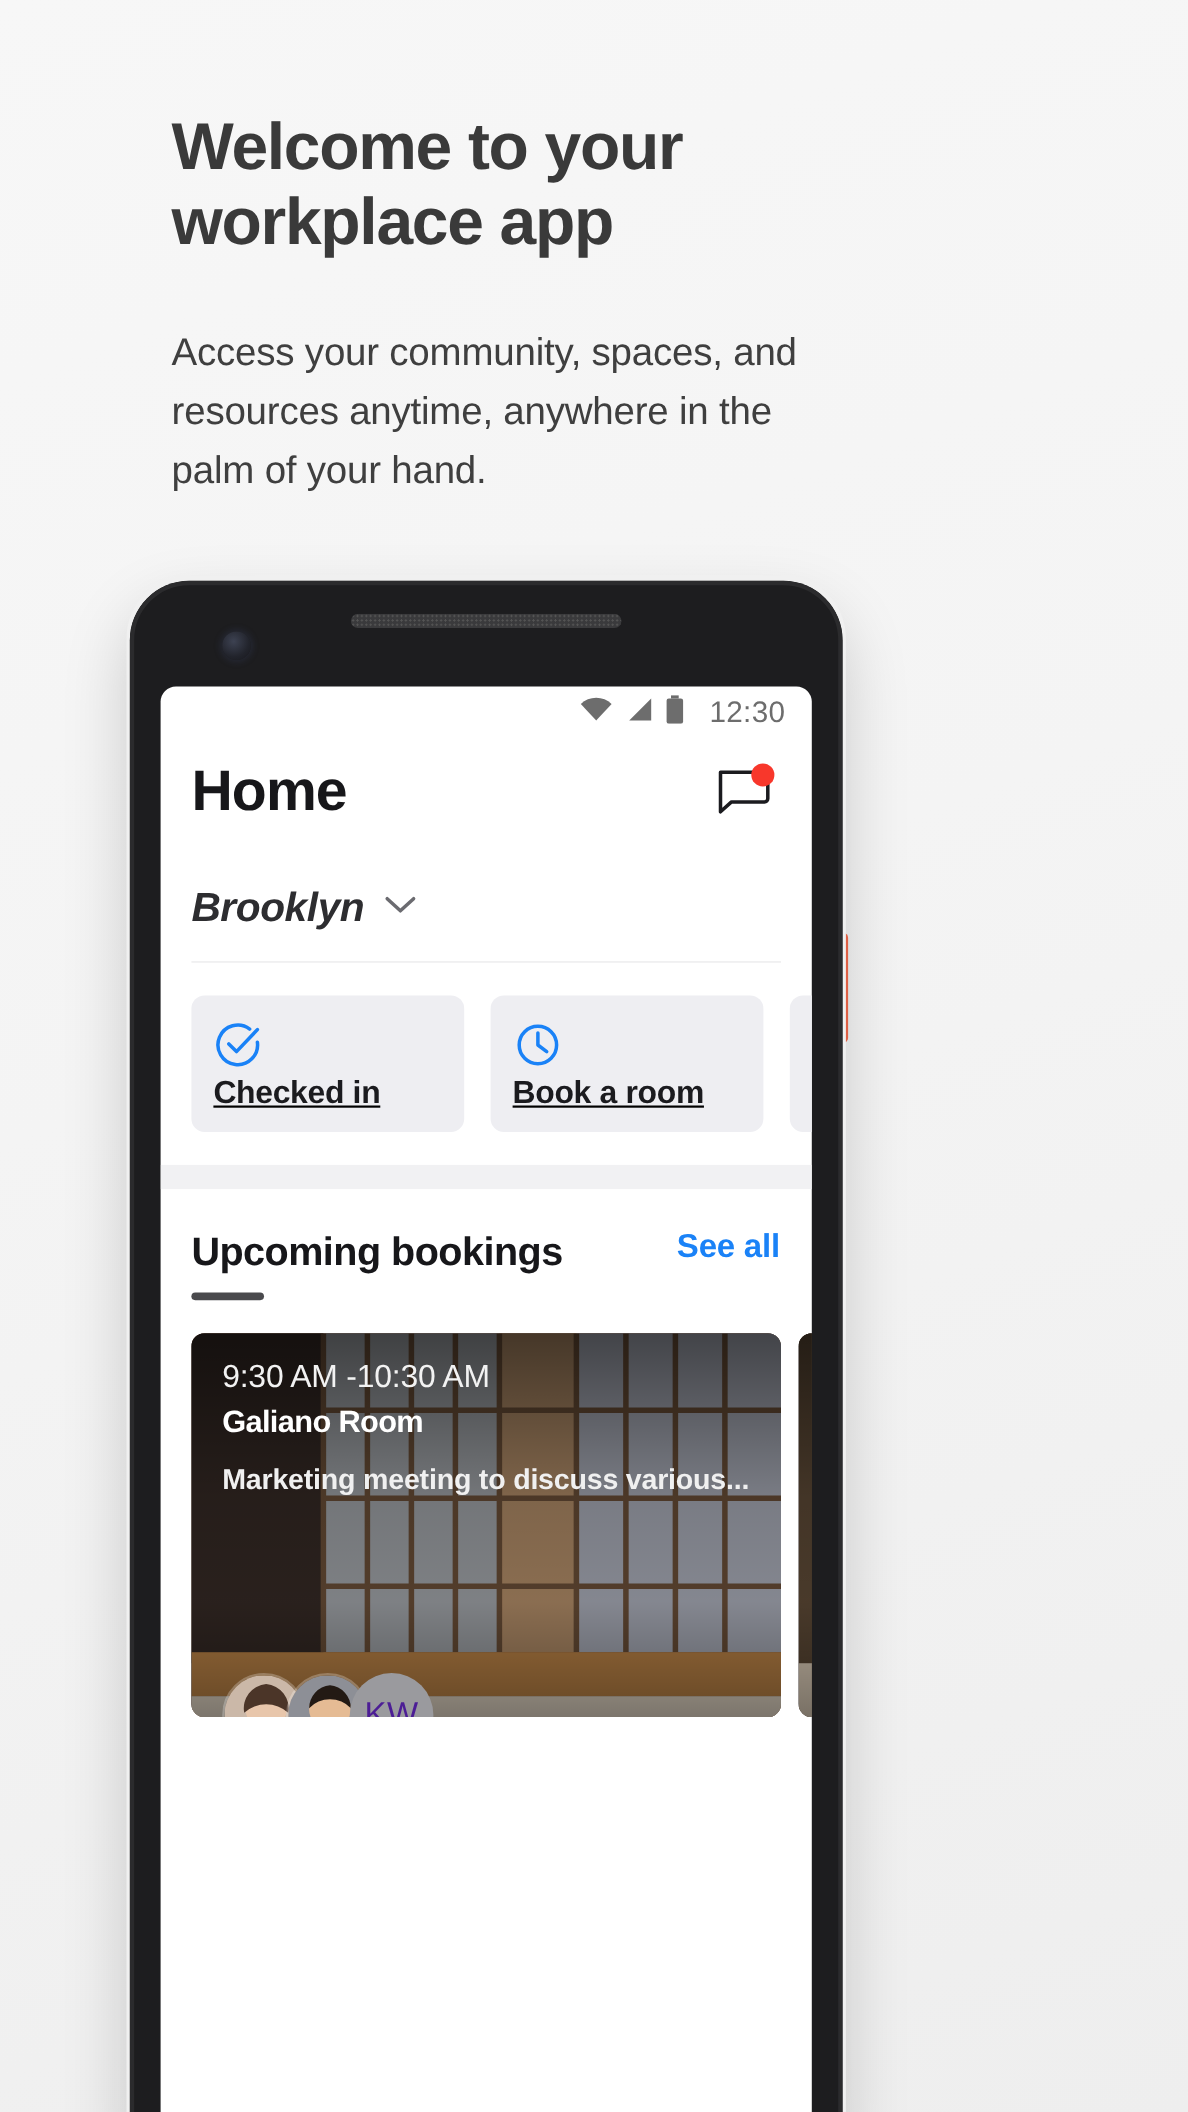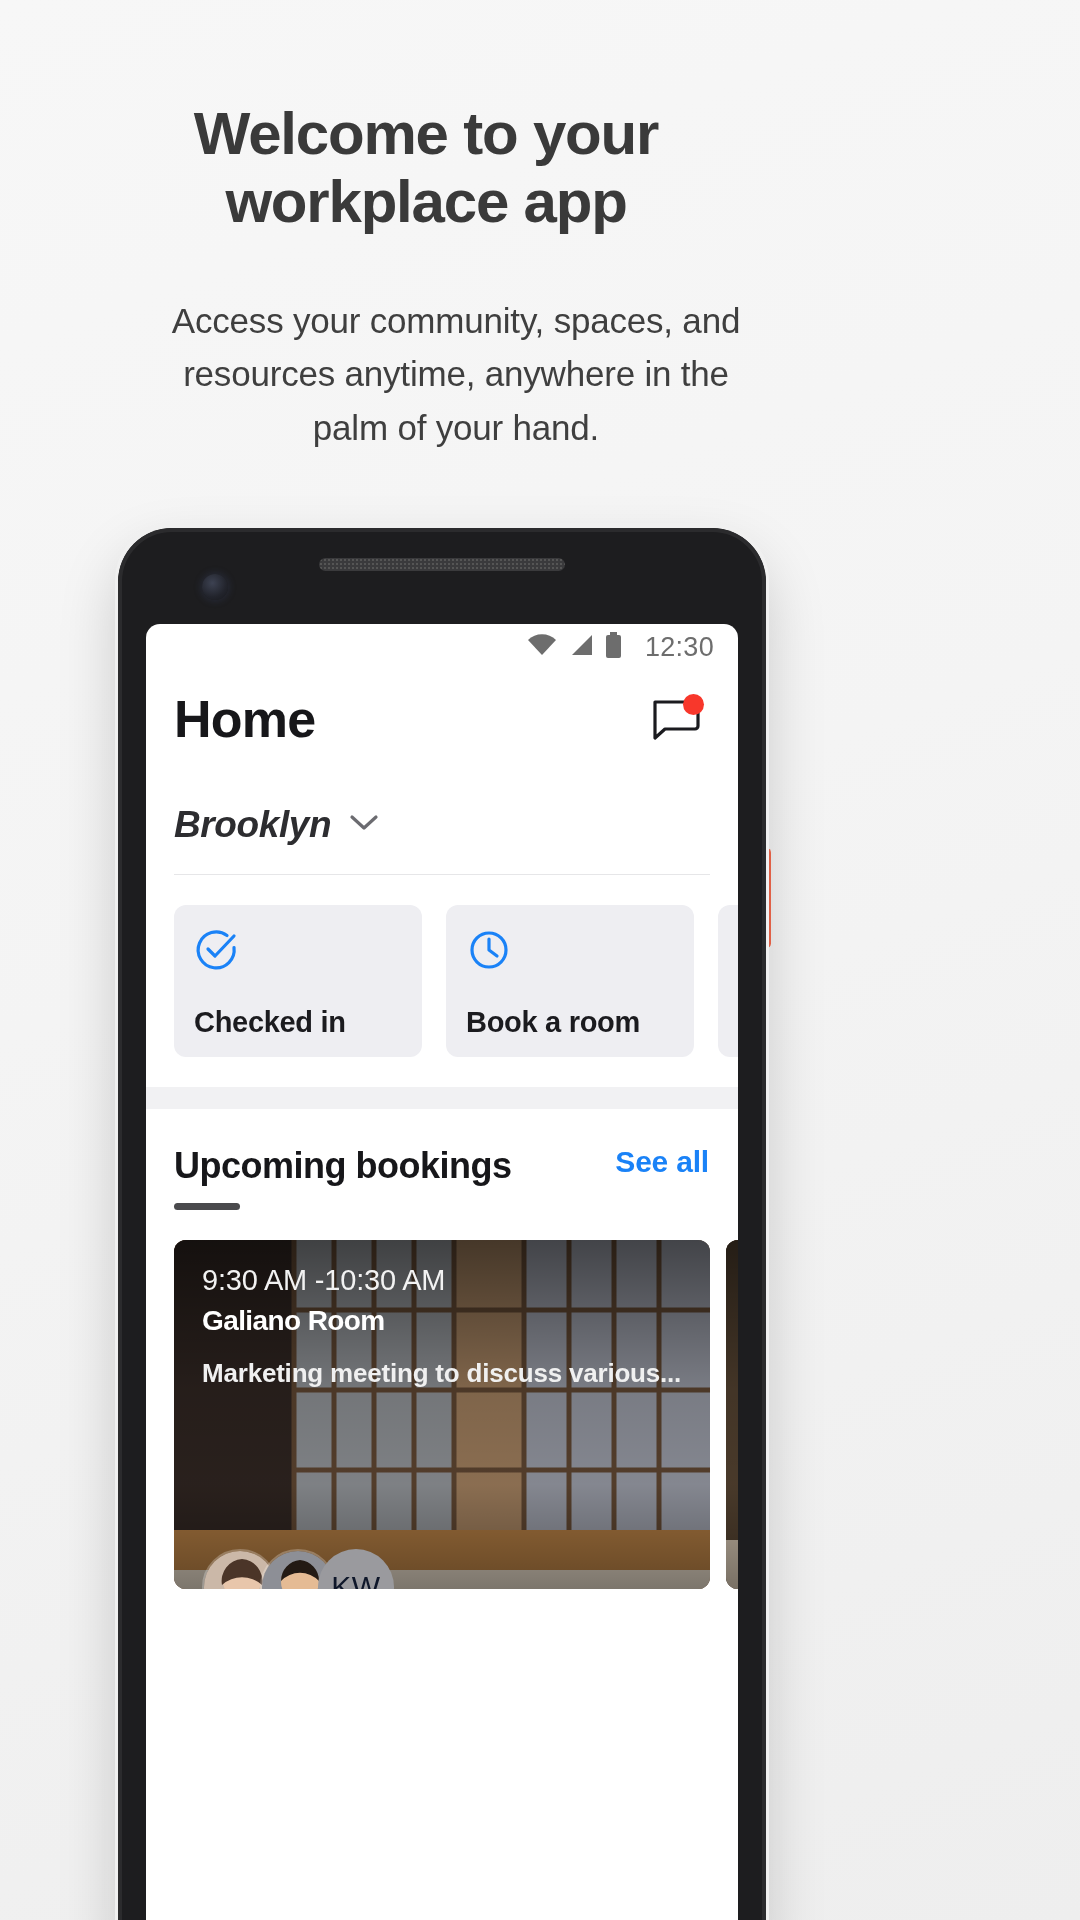--- a/index.html
+++ b/index.html
@@ -15,24 +15,23 @@
     position: relative;
     width: 1080px;
     height: 1920px;
     background: linear-gradient(160deg, #f7f7f7 0%, #f4f4f4 45%, #eeeeee 100%);
     overflow: hidden;
   }
 
   
   .promo {
     position: absolute;
-    left: 166px;
+    left: 156px;
     top: 100px;
     width: 700px;
-    text-align: center;
   }
   .promo-title {
     font-size: 60px;
     line-height: 1.13;
     font-weight: 700;
     letter-spacing: -1.2px;
     color: #3a3a3a;
     width: 520px;
   }
   .promo-sub {
@@ -180,27 +179,28 @@
 
   
   .quick-actions {
     display: flex;
     gap: 24px;
     padding: 30px 0 0 28px;
   }
   .qa-card {
     flex: 0 0 auto;
     width: 248px;
-    height: 152px;
+    height: 124px;
     background: #eeeef2;
     border-radius: 12px;
     padding: 22px 20px 18px 20px;
     display: flex;
     flex-direction: column;
     justify-content: space-between;
+    text-decoration: underline;
   }
   .qa-label {
     font-size: 29px;
     font-weight: 700;
     color: #1b1b1f;
     white-space: nowrap;
     letter-spacing: -0.3px;
   }
 
   .section-gap {
@@ -300,21 +300,21 @@
     margin-right: -18px;
     overflow: hidden;
     position: relative;
     border: 2px solid rgba(255,255,255,0.25);
   }
   .avatar.initials {
     background: #9a9a9e;
     display: flex;
     align-items: center;
     justify-content: center;
-    color: #0f172a;
+    color: #4c1d95;
     font-size: 30px;
     font-weight: 400;
     letter-spacing: 0.5px;
     border: none;
   }
 </style>
 </head>
 <body>
 
 <div class="page">

